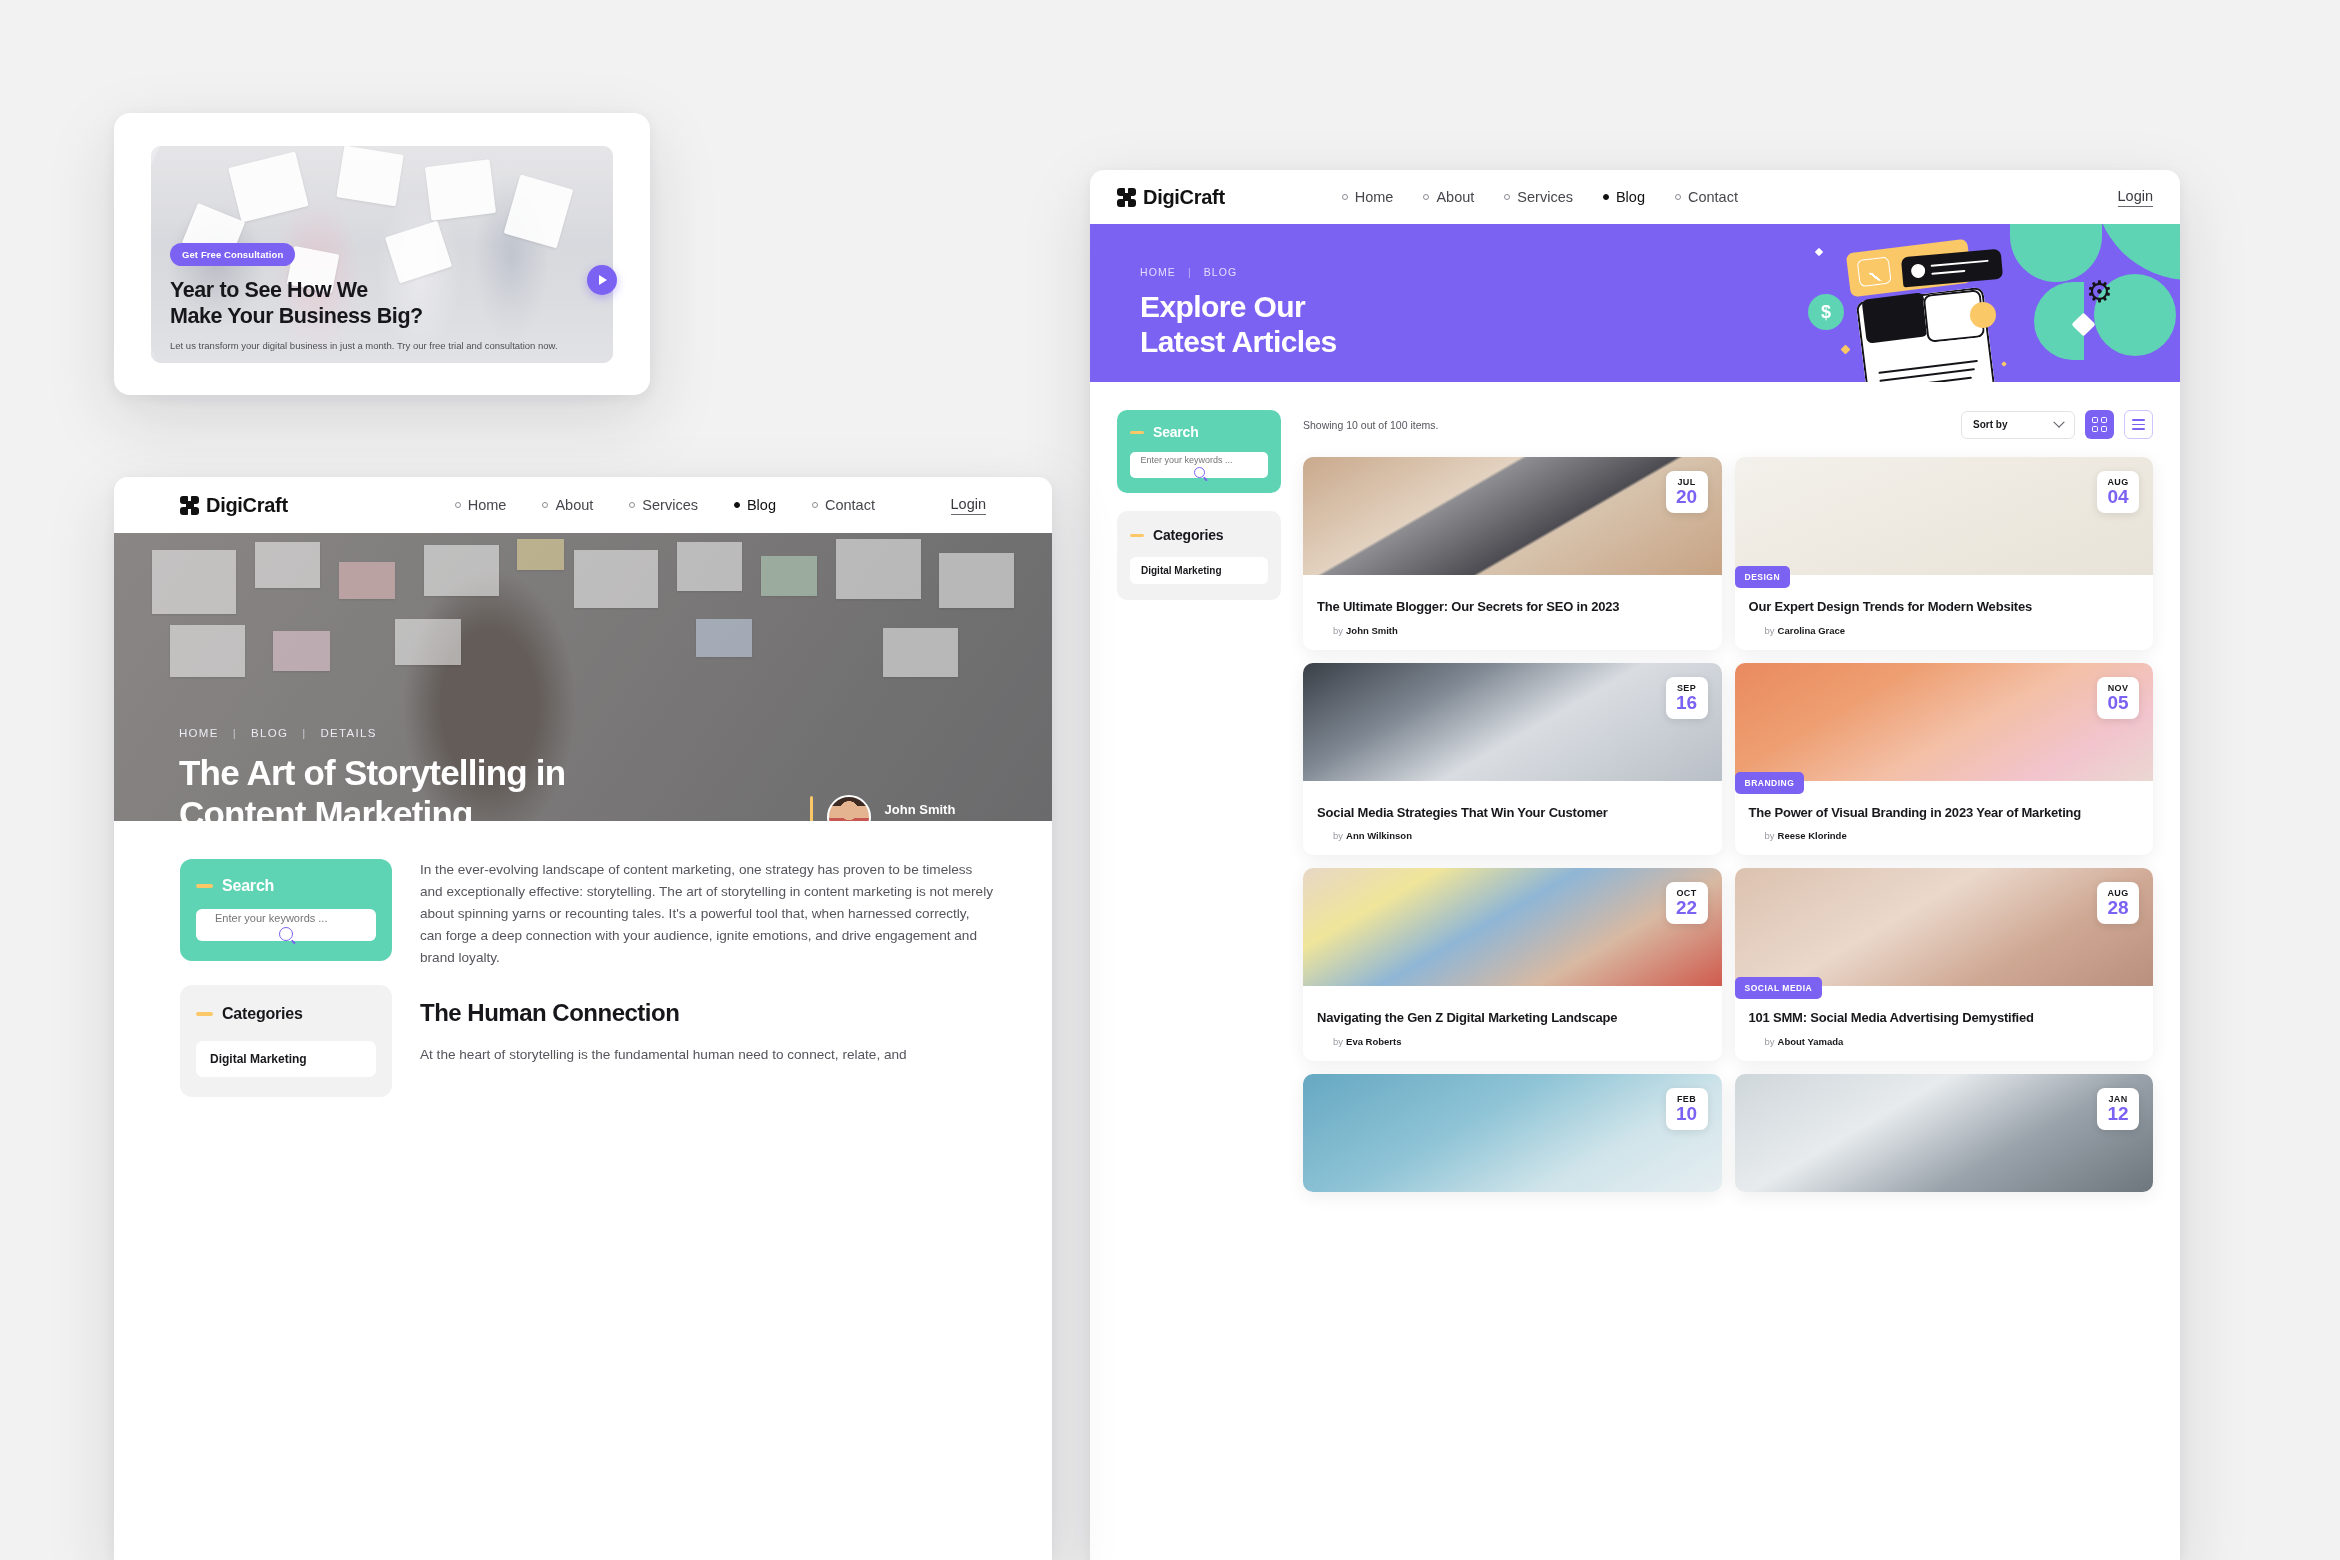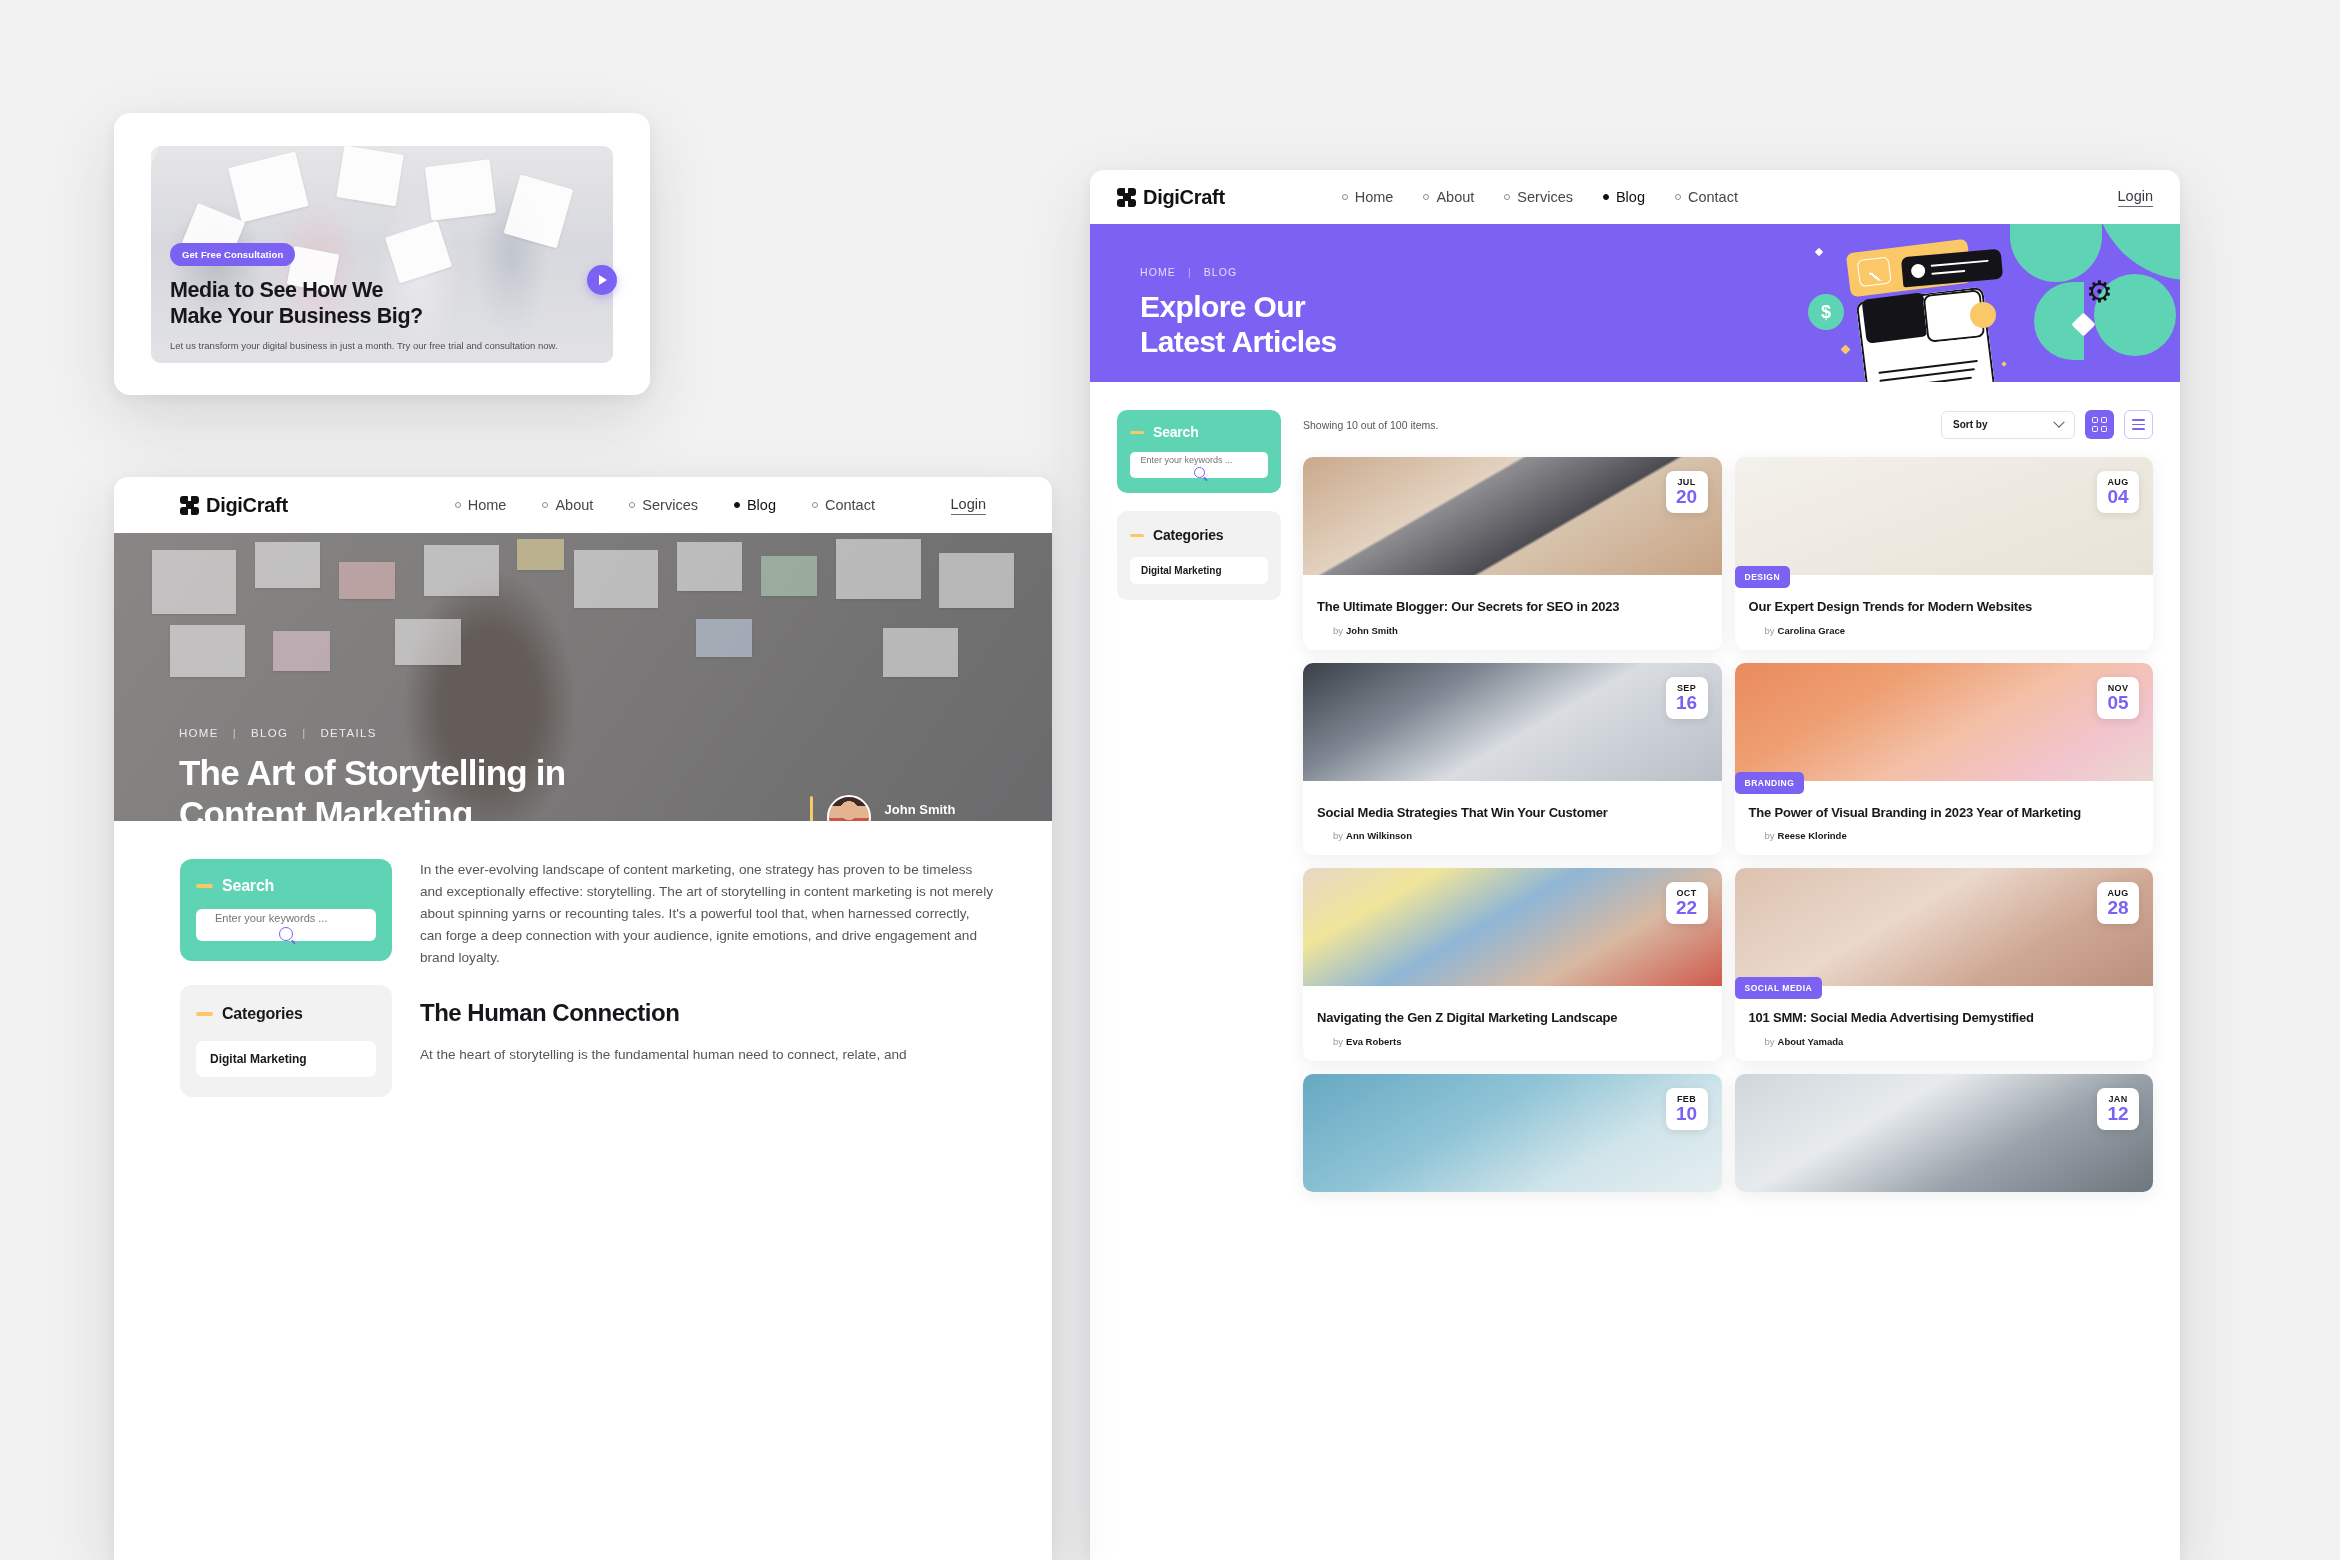--- a/index.html
+++ b/index.html
@@ -118,21 +118,21 @@
   .mag { width: 11px; height: 11px; border: 1.5px solid #7c62f2; border-radius: 50%; position: relative; flex:none; }
   .mag:after { content:""; position:absolute; right:-4px; bottom:-3px; width:5px;height:1.6px;background:#7c62f2;transform:rotate(45deg);border-radius:2px;}
   .cat-box { margin-top: 18px; background:#f2f2f3; border-radius: 10px; padding: 16px 13px 16px 13px; }
   .cat-box .block-title { color:#18181c; }
   .cat-pill { margin-top: 14px; background:#fff; border-radius: 6px; padding: 8px 11px; font-size: 10px; font-weight:700; color:#18181c; }
 
   .main-col { flex: 1; min-width:0; }
   .main-head { display:flex; align-items:center; }
   .showing { font-size: 10.5px; color:#55555d; }
   .controls { margin-left:auto; display:flex; align-items:center; gap: 10px; }
-  .sortby { width: 134px; height: 28px; border:1px solid #e3e3e7; border-radius: 6px; display:flex; align-items:center; padding: 0 11px; font-size: 10px; font-weight:700; color:#17171b; }
+  .sortby { width: 114px; height: 28px; border:1px solid #e3e3e7; border-radius: 6px; display:flex; align-items:center; padding: 0 11px; font-size: 10px; font-weight:700; color:#17171b; }
   .chev { margin-left:auto; width: 8px; height: 8px; border-right: 1.6px solid #5d5d66; border-bottom:1.6px solid #5d5d66; transform: rotate(45deg) translate(-2px,-2px); }
   .vbtn { width: 29px; height: 29px; border-radius: 6px; display:flex;align-items:center;justify-content:center; }
   .vbtn.grid { background:#7c62f2; }
   .vbtn.grid .g { display:grid; grid-template-columns: 1fr 1fr; gap: 2.5px; }
   .vbtn.grid .g i { width: 6px; height: 6px; border: 1.5px solid #fff; border-radius: 1.5px; display:block; }
   .vbtn.list { background:#fff; border: 1px solid #cfc4fb; }
   .vbtn.list .l { display:flex; flex-direction: column; gap: 3px; }
   .vbtn.list .l i { width: 13px; height: 1.8px; background:#7c62f2; display:block; border-radius: 2px; }
 
   .cards { margin-top: 18px; display: grid; grid-template-columns: 1fr 1fr; gap: 13px; }
@@ -209,21 +209,21 @@
       <div class="paper" style="left:60%;top:8%;width:14%;height:25%;transform:rotate(-7deg)"></div>
       <div class="paper" style="left:78%;top:16%;width:12%;height:28%;transform:rotate(16deg)"></div>
       <div class="paper" style="left:8%;top:30%;width:11%;height:20%;transform:rotate(22deg)"></div>
       <div class="paper" style="left:52%;top:38%;width:12%;height:22%;transform:rotate(-18deg)"></div>
       <div class="paper" style="left:30%;top:48%;width:10%;height:18%;transform:rotate(11deg)"></div>
     </div>
     <div class="play-btn"></div>
     <div class="caption">
       <span class="pill-consult">Get Free Consultation</span>
       <h2>
-        <span>Media to See How We</span><br>
+        <span>Year to See How We</span><br>
         <span>Make Your Business Big?</span>
       </h2>
       <p class="sub">Let us transform your digital business in just a month. Try our free trial and consultation now.</p>
     </div>
   </div>
 
   <div class="window shadow-lg" id="win-blog">
 
     <div class="topbar">
       <div class="logo">

